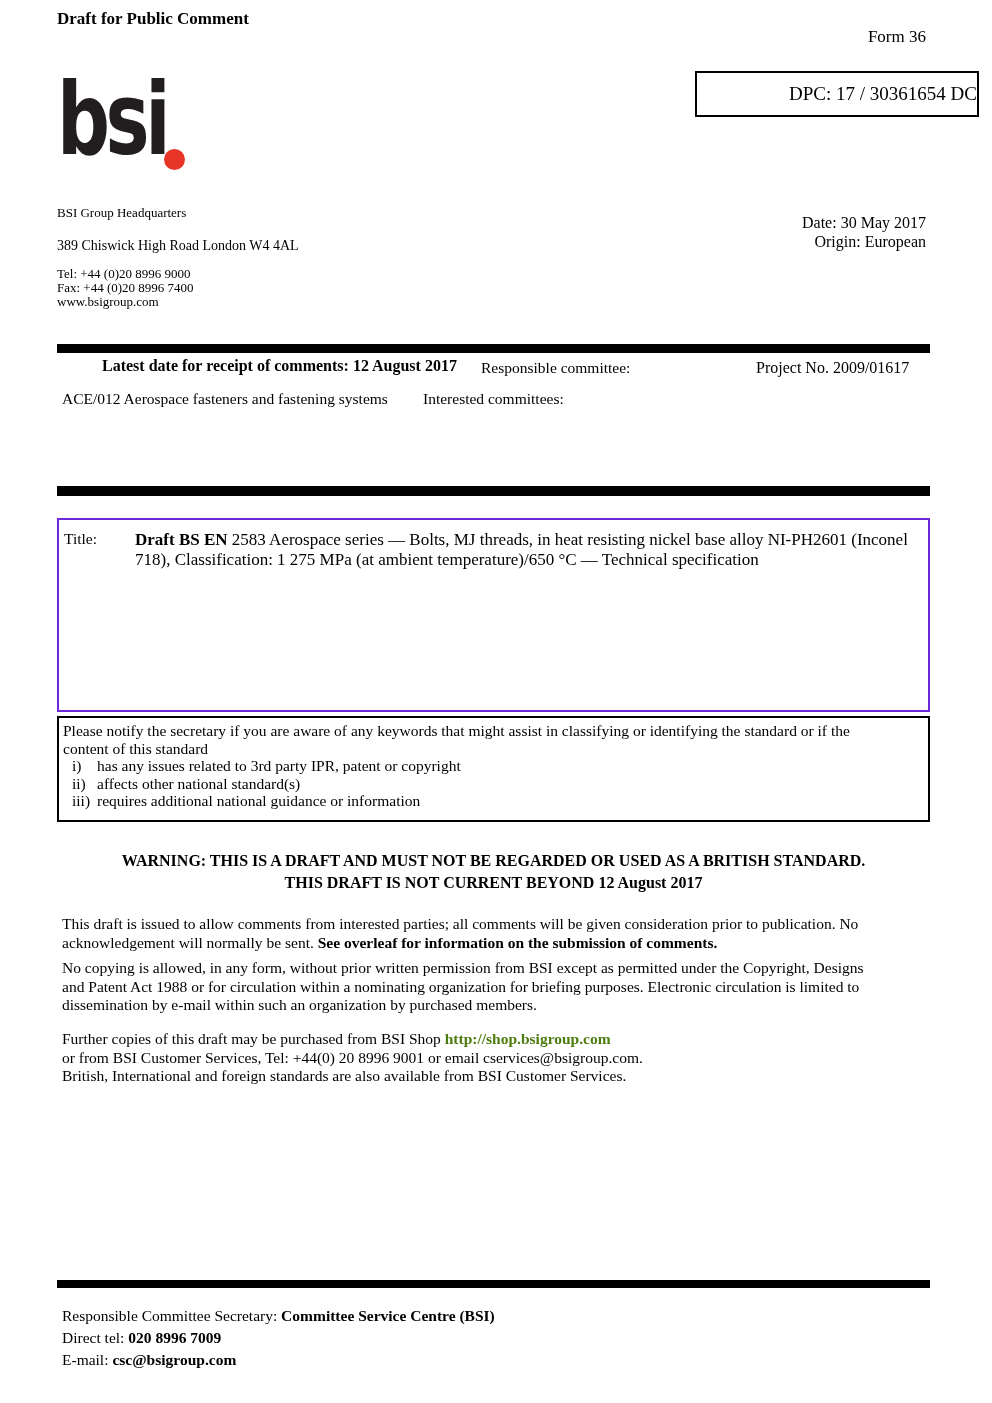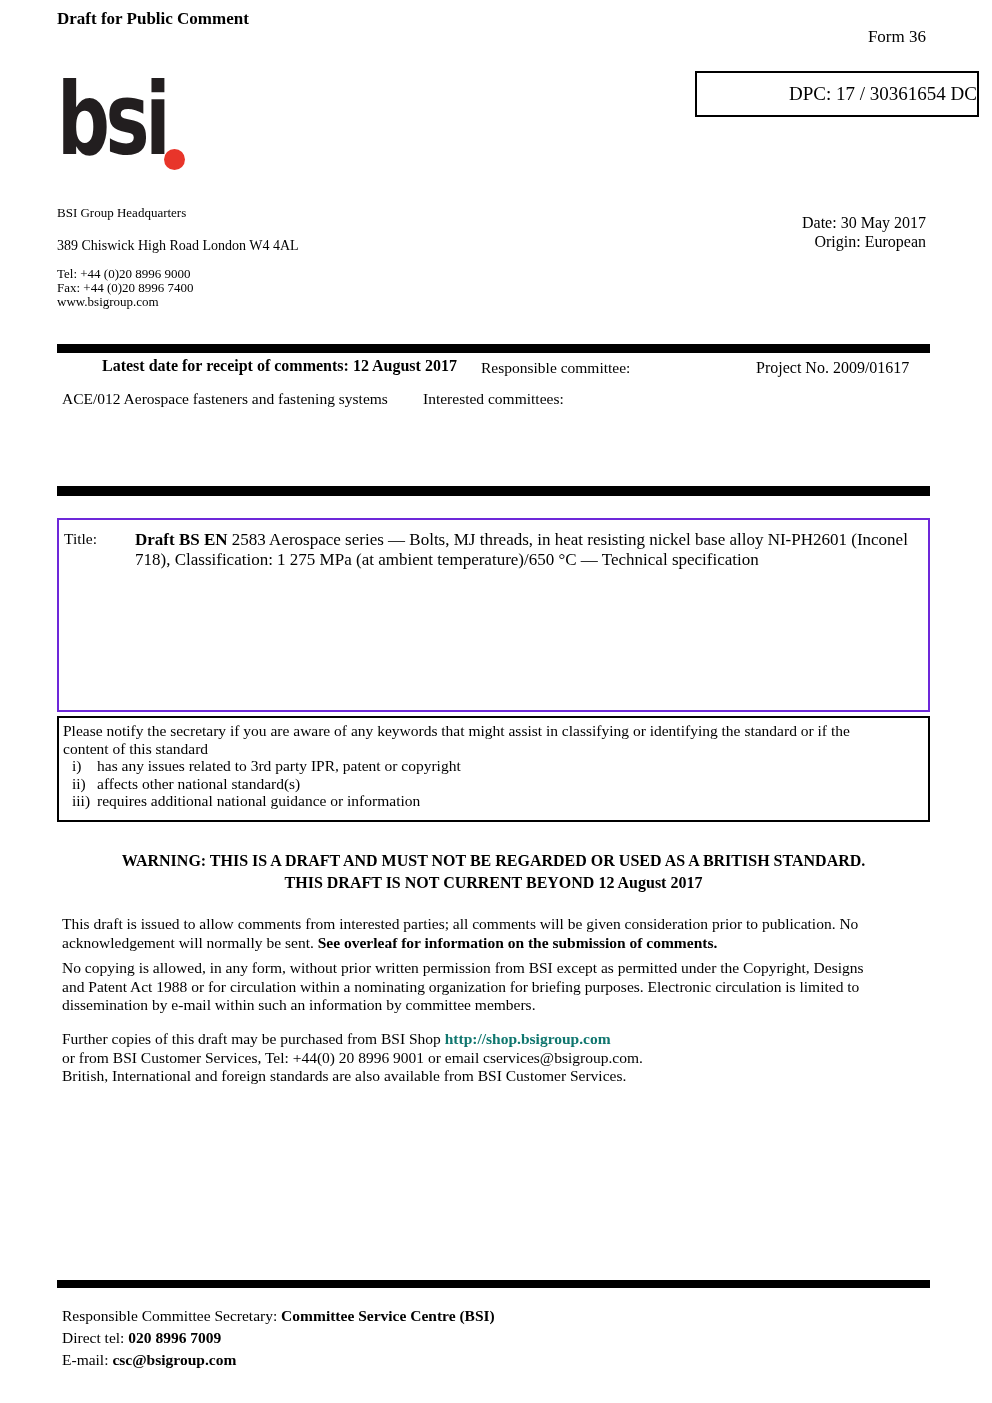--- a/index.html
+++ b/index.html
@@ -44,21 +44,21 @@
           font-size:15.5px;line-height:17.5px;padding:4px 4px 0 4px;}
   .kw-num{display:inline-block;min-width:25px;margin-left:9px;}
   
   .warning{left:57px;top:850px;width:873px;text-align:center;font-size:16px;
            font-weight:bold;line-height:22px;}
   .para{font-size:15.5px;line-height:18.7px;}
   .p1{left:62px;top:907px;margin-top:8px;}
   .p2{left:62px;top:959px;}
   .p3{left:62px;top:1030px;}
   .p4{left:62px;top:1098px;}
-  .link{color:#0f766e;font-weight:bold;text-decoration:none;cursor:pointer;}
+  .link{color:#4d7c0f;font-weight:bold;text-decoration:none;cursor:pointer;}
   
   .footer{left:62px;top:1305px;font-size:15.5px;line-height:22px;}
 </style>
 </head>
 <body>
 
 <div class="page">
 
   <div class="abs draft-label">Draft for Public Comment</div>
   <div class="abs form-label">Form 36</div>
@@ -115,21 +115,21 @@
     </div>
 
   <div class="abs para p1">
       <div class="line">This draft is issued to allow comments from interested parties; all comments will be given consideration prior to publication.  No</div>
       <div class="line"><span>acknowledgement will normally be sent. </span><span class="bold">See overleaf for information on the submission of comments.</span></div>
     </div>
 
   <div class="abs para p2">
       <div class="line">No copying is allowed, in any form, without prior written permission from BSI except as permitted under the Copyright, Designs</div>
       <div class="line">and Patent Act 1988 or for circulation within a nominating organization for briefing purposes.  Electronic circulation is limited to</div>
-      <div class="line">dissemination by e-mail within such an information by committee members.</div>
+      <div class="line">dissemination by e-mail within such an organization by purchased members.</div>
     </div>
 
   <div class="abs para p3">
       <div class="line"><span>Further copies of this draft may be purchased from BSI Shop </span><a class="link">http://shop.bsigroup.com</a></div>
       <div class="line">or from BSI Customer Services, Tel: +44(0) 20 8996 9001 or email cservices@bsigroup.com.</div>
       <div class="line">British, International and foreign standards are also available from BSI Customer Services.</div>
     </div>
 
 
   <div class="rule" style="top:1280px;height:8px;"></div>

